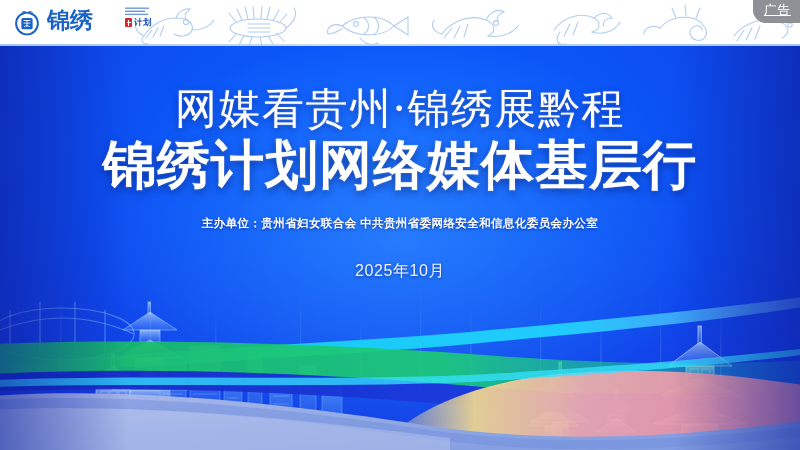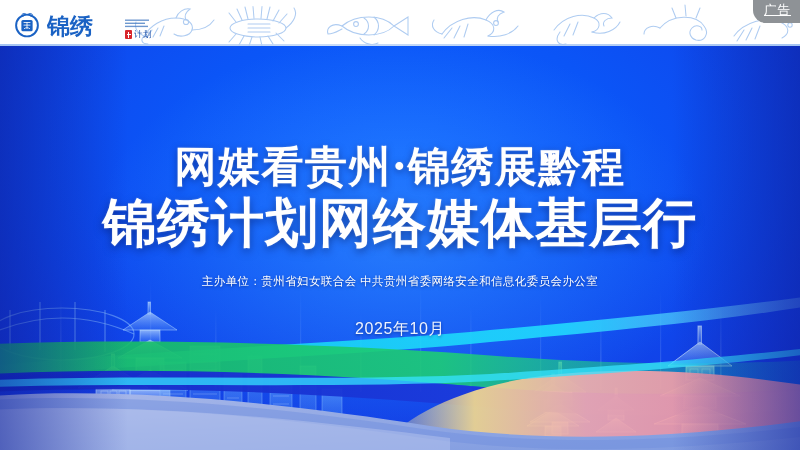--- a/index.html
+++ b/index.html
@@ -30,21 +30,21 @@
     opacity:.95;
   }
   .topbar-underline {
     position:absolute; left:0; bottom:0; width:800px; height:2px;
     background:linear-gradient(90deg,#8fb6ef,#bcd4f6 40%,#8fb6ef);
     opacity:.8;
   }
 
   .logo {
     position:absolute; left:12px; top:7px;
-    height:32px; display:flex; align-items:flex-end; gap:5px;
+    height:32px; display:flex; align-items:flex-start; gap:5px;
     z-index:3;
   }
   .logo-emblem { width:30px; height:30px; display:block; }
   .logo-word { display:block; height:26px; }
   .logo-sub {
     display:flex; flex-direction:column; justify-content:center;
     gap:2px; margin-left:1px;
   }
   .logo-sub-en { display:block; }
   .logo-plan-row { display:flex; align-items:center; gap:2px; }
@@ -53,21 +53,21 @@
     position:relative;
   }
   .logo-plan-mark::after{
     content:""; position:absolute; left:1.5px; top:1.5px;
     width:4px; height:6px;
     background:
       linear-gradient(#fff,#fff) center/4px 1.3px no-repeat,
       linear-gradient(#fff,#fff) center/1.3px 6px no-repeat;
   }
   .logo-plan-text {
-    font-size:8.5px; font-weight:normal; color:#1a4fa8;
+    font-size:8.5px; font-weight:bold; color:#1a4fa8;
     letter-spacing:.4px; line-height:1;
   }
 
   .ad-badge {
     position:absolute; right:0px; top:0px;
     background:#8e9296;
     color:#ffffff;
     font-size:12.5px;
     padding:4px 9px 5px 11px;
     border-bottom-left-radius:13px;
@@ -102,36 +102,36 @@
   }
   .stage-svg { position:absolute; left:0; top:0; width:800px; height:406px; }
 
   
   .titleblock {
     position:absolute; left:0; top:0; width:800px;
     z-index:30; text-align:center;
     pointer-events:none;
   }
   .title1 {
-    margin-top:98px;
+    margin-top:40px;
     font-family:"DejaVu Serif","Liberation Serif",serif;
-    font-size:42px; font-weight:bold; color:#ffffff;
+    font-size:42px; font-weight:normal; color:#ffffff;
     letter-spacing:1.5px; line-height:1.18;
     text-shadow:0 2px 7px rgba(4,20,90,.5), 0 0 2px rgba(255,255,255,.35);
   }
   .title2 {
     margin-top:0;
     font-family:"DejaVu Serif","Liberation Serif",serif;
     font-size:53px; font-weight:bold; color:#ffffff;
     letter-spacing:1px; line-height:1.15;
     text-shadow:0 3px 9px rgba(4,20,90,.55), 0 0 2px rgba(255,255,255,.35);
   }
   .organizer {
     margin-top:22px;
-    font-size:11.5px; font-weight:normal; color:#ffffff;
+    font-size:11.5px; font-weight:bold; color:#ffffff;
     letter-spacing:.4px;
     text-shadow:0 1px 3px rgba(5,25,100,.6);
   }
   .eventdate {
     margin-top:30px;
     font-size:16px; color:#eef4ff;
     letter-spacing:.6px;
     text-shadow:0 1px 3px rgba(5,25,100,.6);
   }
 </style>

